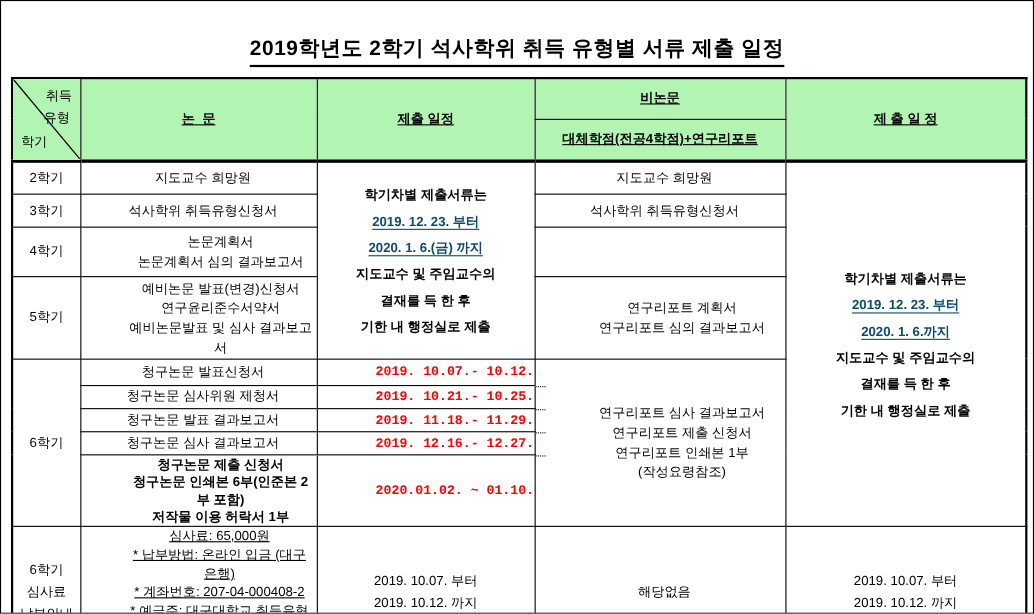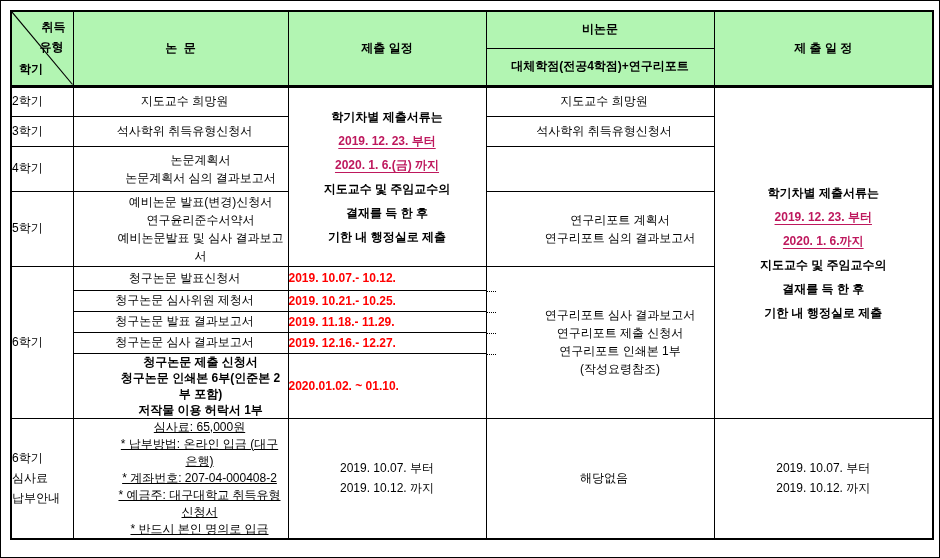--- a/index.html
+++ b/index.html
@@ -2,48 +2,51 @@
 <html style="--hbg: #b2f5b2;"><head>
 <meta charset="utf-8">
 <style>
   html,body{margin:0;padding:0;background:#fff;}
   body{font-family:"Liberation Sans","DejaVu Sans",sans-serif;}
   .frame{box-sizing:border-box;width:940px;height:558px;border:1px solid #000;background:#fff;overflow:hidden;}
   .title-wrap{margin-top:30px;text-align:center;}
   .title{display:inline-block;font-size:19px;font-weight:bold;color:#000;border-bottom:2px solid #000;padding-bottom:2px;letter-spacing:0.5px;}
   table{border-collapse:collapse;table-layout:fixed;margin:9px 0 0 9px;width:922px;border:2px solid #000;}
   td{border:1px solid #000;font-size:12px;color:#000;vertical-align:middle;overflow:hidden;padding:0;}
-  .hdr{background:var(--hbg);font-weight:bold;text-align:center;white-space:pre-wrap;}
+  .hdr{background:var(--hbg);font-weight:bold;text-align:center;white-space:pre-wrap;text-decoration:underline;}
   .hb{border-bottom:3px solid #000;}
   .corner{position:relative;background:var(--hbg);}
   .corner svg{position:absolute;left:0;top:0;width:100%;height:100%;}
-  .corner span{position:absolute;font-weight:bold;font-size:12px;text-align:center;}
+  .corner span{position:absolute;font-weight:normal;font-size:12px;text-align:center;}
   .c-top{top:7px;right:7px;}
   .c-mid{top:27px;right:9px;}
   .c-bot{bottom:7px;left:7px;}
-  .sem{margin-top:48px;}
+  .sem{text-align:center;margin-top:48px;}
   .sem div{line-height:20px;}
   .doc{text-align:center;padding-left:12px;padding-right:4px;}
   .doc div{line-height:18px;margin-left:32px;}
   .tight div{line-height:16px;font-weight:bold;}
   .feedoc div{line-height:17px;text-decoration:underline;}
   .mid{text-align:center;font-weight:bold;vertical-align:middle;}
   .sl{margin:10px 0;line-height:14px;}
-  .u{color:#be185d;text-decoration:underline;text-underline-offset:3px;}
-  .red{color:#ff0000;font-weight:bold;text-align:left;}
+  .u{color:#0c4a6e;text-decoration:underline;text-underline-offset:3px;}
+  .red{color:#ff0000;font-weight:bold;text-align:right;font-family:Liberation Mono, monospace;}
   .db{border-bottom:1px dotted #000;}
   .rel{position:relative;}
   .stub{position:absolute;left:0;width:9px;height:0;border-top:1px dotted #000;}
   .datec{text-align:center;}
   .datec div{margin:6px 0;line-height:14px;}
 </style>
 </head>
 <body>
 
 <div class="frame">
+  <div class="title-wrap">
+    <span class="title">2019학년도 2학기 석사학위 취득 유형별 서류 제출 일정</span>
+  </div>
 
   <table>
     <colgroup>
       <col style="width:62px">
         <col style="width:215px">
         <col style="width:198px">
         <col style="width:228px">
         <col style="width:219px">
     </colgroup>
 

